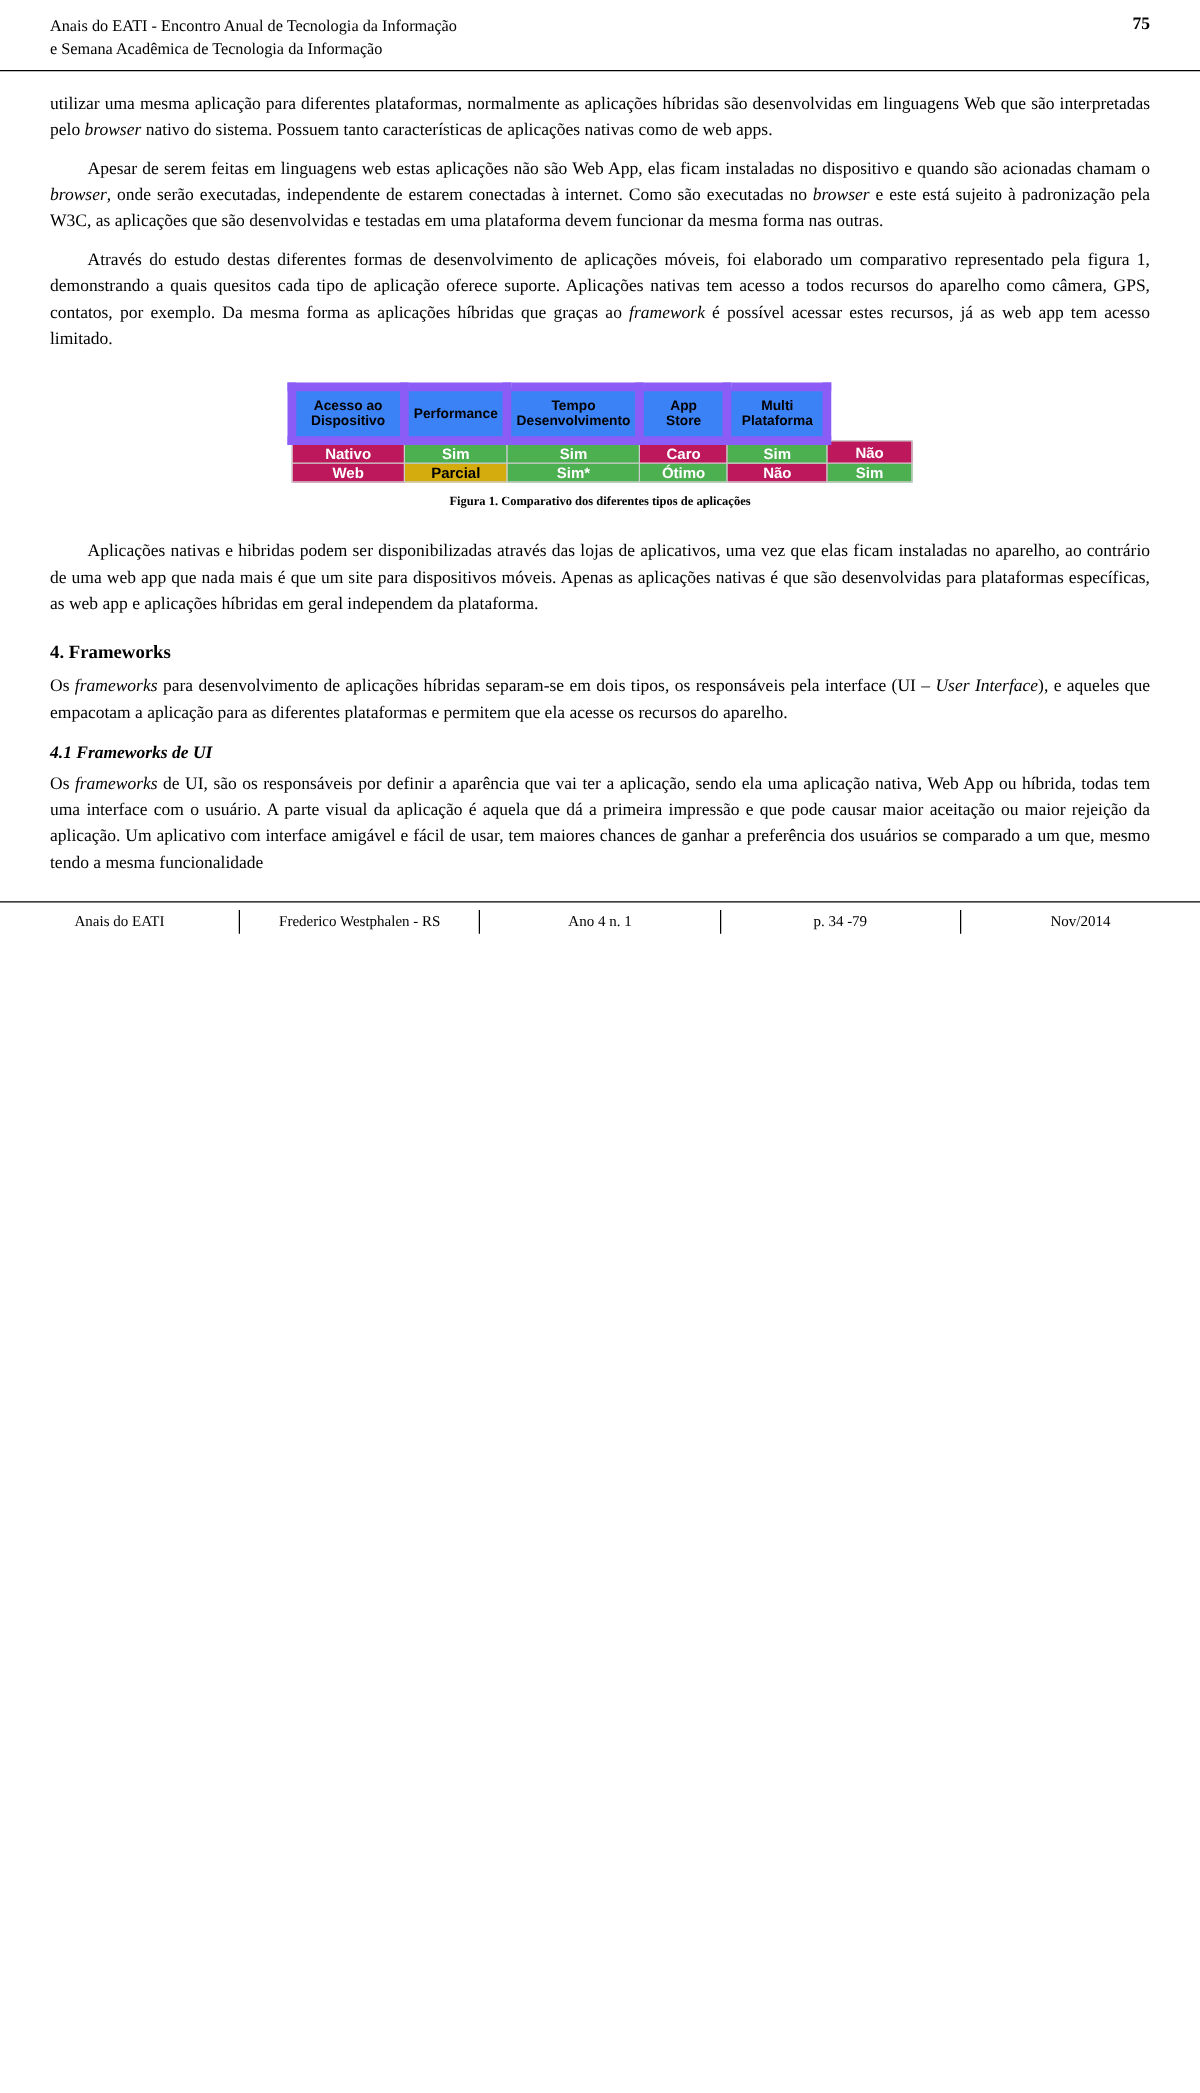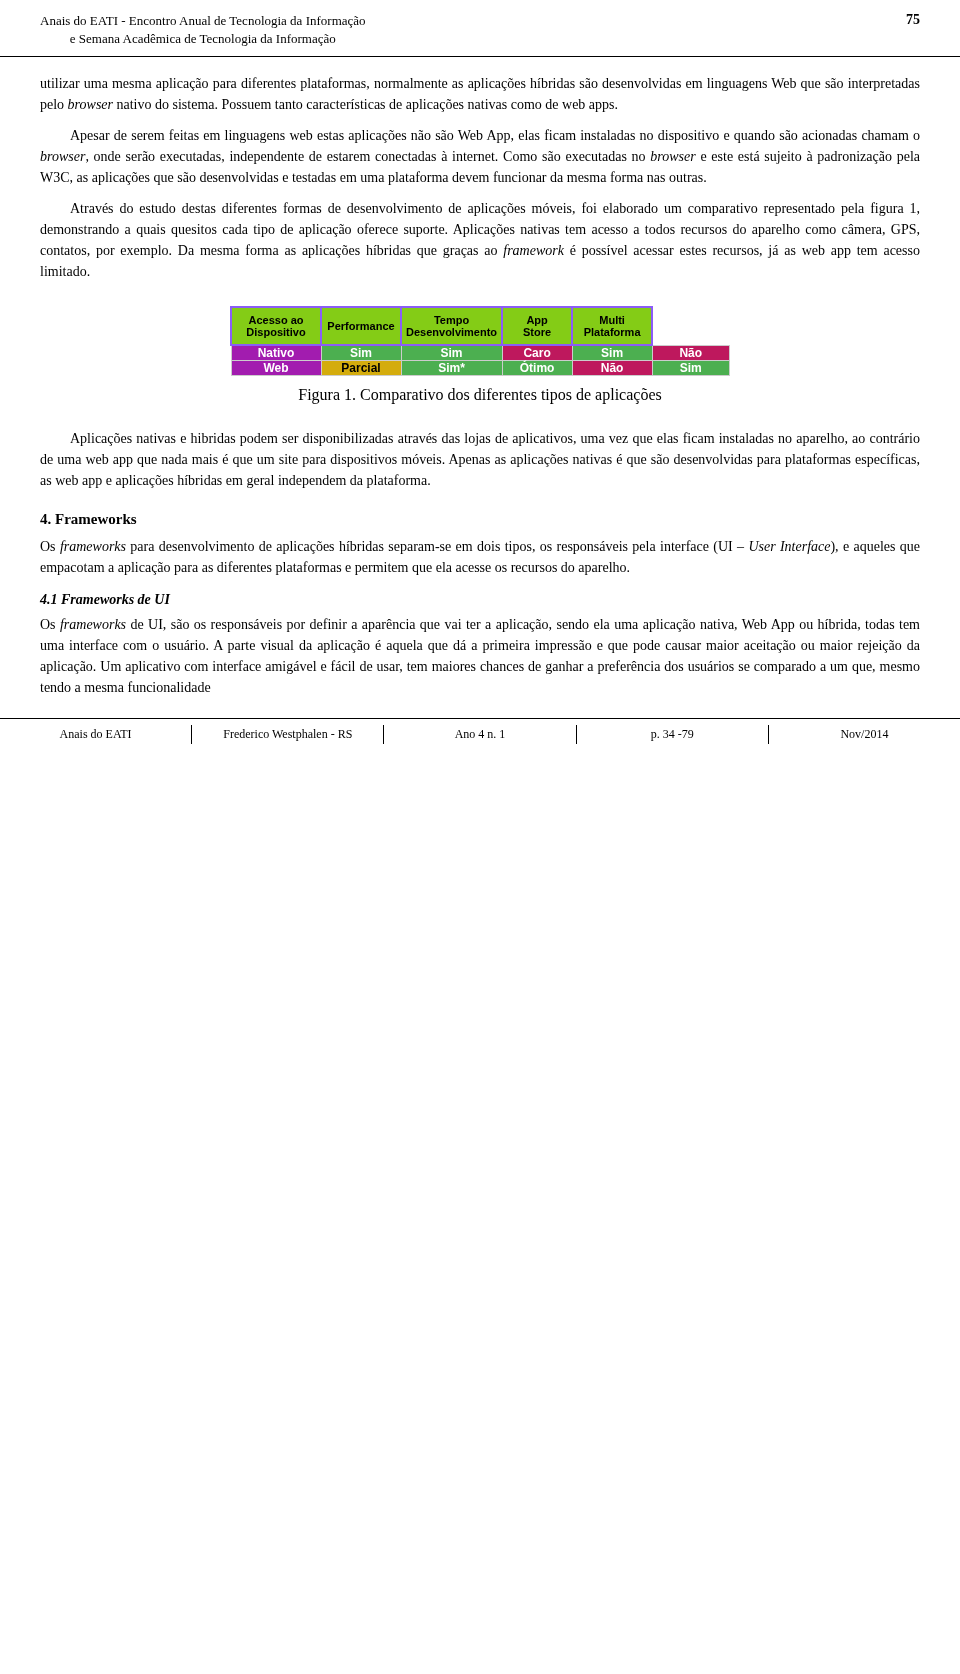--- a/index.html
+++ b/index.html
@@ -11,21 +11,20 @@
       width: 960px;
     }
 
     .page-header {
       display: flex;
       justify-content: space-between;
       align-items: flex-start;
       padding: 12px 40px 8px 40px;
       border-bottom: 1px solid #000;
       margin-bottom: 16px;
-      text-align: center;
     }
 
     .header-left {
       font-size: 13px;
       line-height: 1.4;
     }
 
     .header-right {
       font-size: 14px;
       font-weight: bold;
@@ -62,29 +61,29 @@
 
     .comparison-table th, .comparison-table td {
       border: 1px solid #ccc;
       padding: 0;
       text-align: center;
       font-family: Arial, sans-serif;
       font-size: 12px;
     }
 
     .header-row th {
-      background: #84cc16;
+      background: #3b82f6;
       padding: 6px 4px;
       font-weight: bold;
       font-size: 11px;
-      border: 2px solid #8b5cf6;
+      border: 7px solid #8b5cf6;
     }
 
     .cell-blue {
-      background: #a21caf;
+      background: #be185d;
       color: #fff;
       font-weight: bold;
       padding: 7px 10px;
       font-size: 13px;
     }
 
     .cell-green {
       background: #4caf50;
       color: #fff;
       font-weight: bold;
@@ -103,22 +102,22 @@
     .cell-yellow {
       background: #d4ac0d;
       color: #000000;
       font-weight: bold;
       padding: 7px 6px;
       font-size: 13px;
     }
 
     .figure-caption {
       margin-top: 10px;
-      font-size: 16px;
-      font-weight: normal;
+      font-size: 10px;
+      font-weight: bold;
       text-align: center;
     }
 
     .section-heading {
       font-size: 15px;
       font-weight: bold;
       margin-top: 20px;
       margin-bottom: 8px;
     }
 

